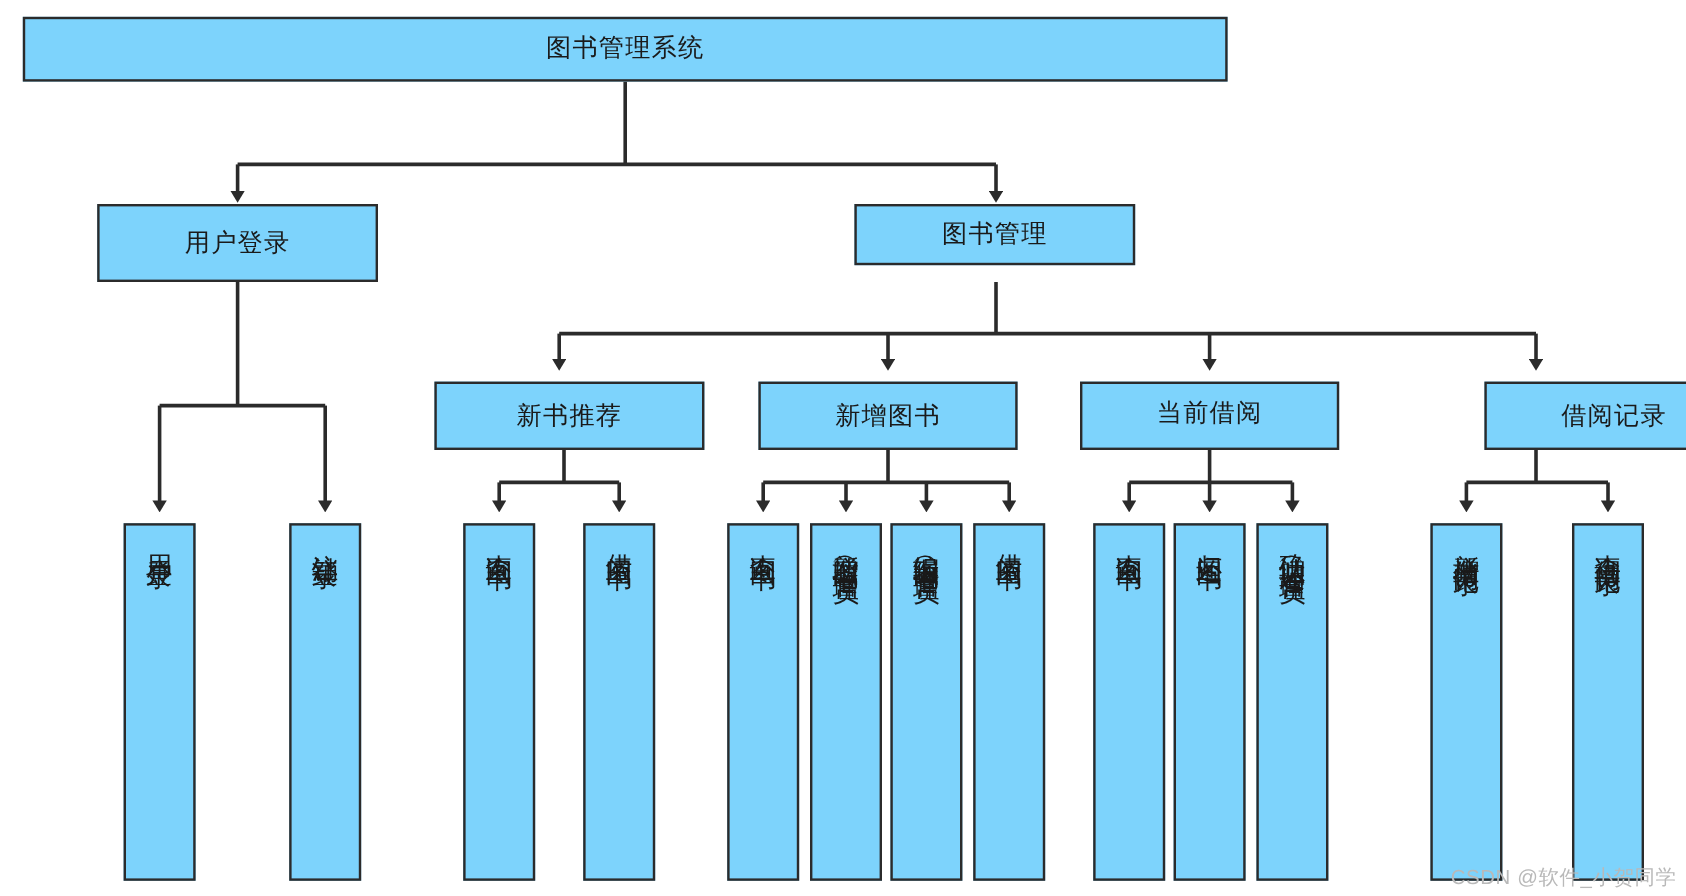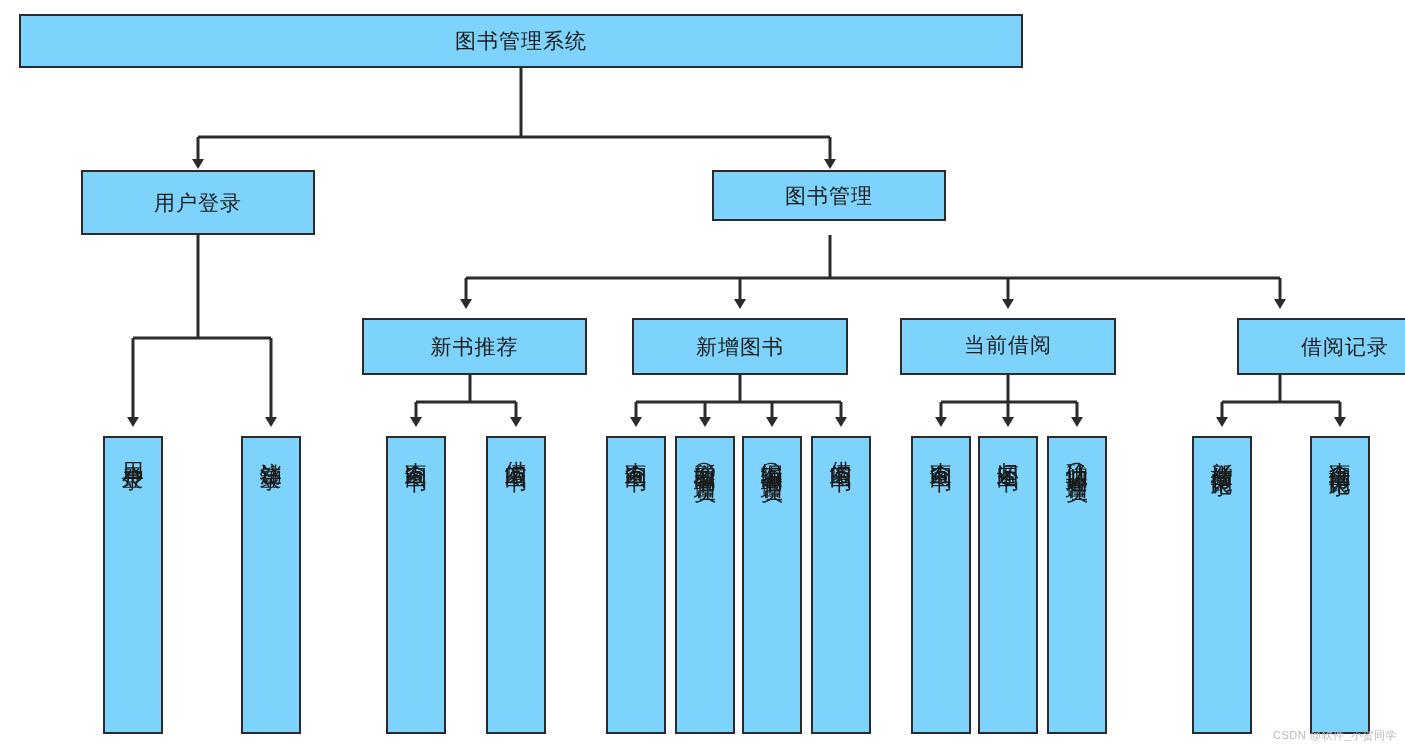--- a/index.html
+++ b/index.html
@@ -56,21 +56,21 @@
     font-size: 22px;
     letter-spacing: 3px;
     line-height: 1.25;
     white-space: nowrap;
     text-align: left;
   }
   .watermark {
     position: absolute;
     right: 8px;
     bottom: 4px;
-    font-size: 11px;
+    font-size: 17px;
     color: #b9b9b9;
     letter-spacing: 0.5px;
     white-space: nowrap;
   }
 </style>
 </head>
 <body>
 
 <div id="canvas">
 

